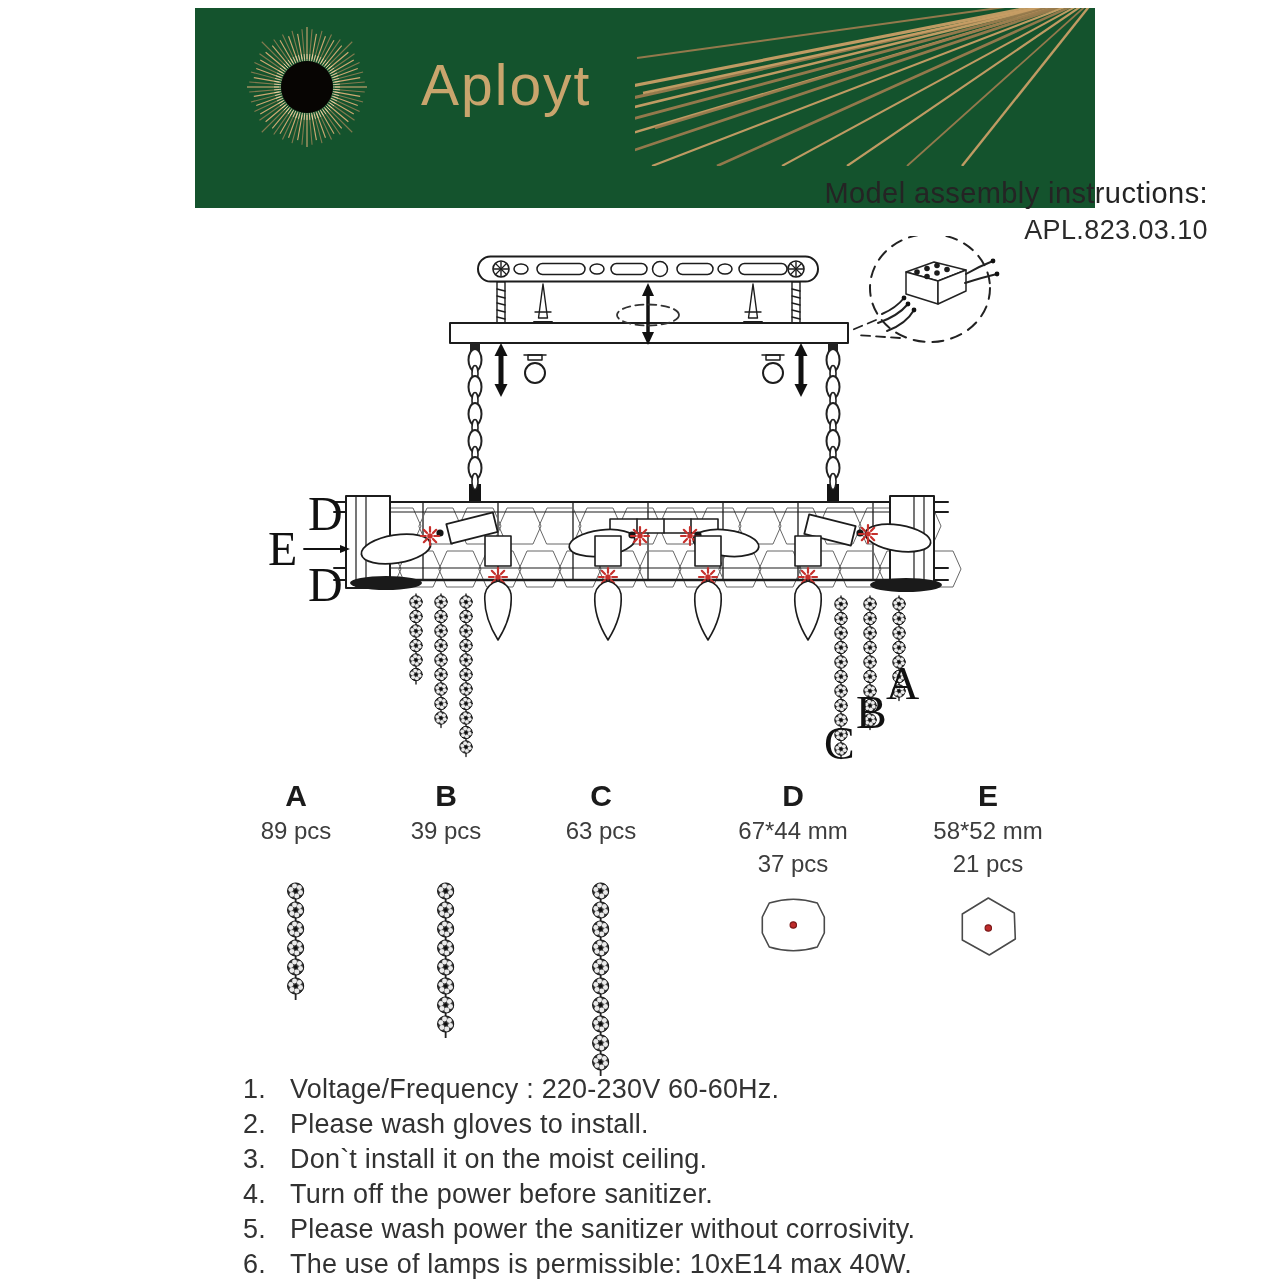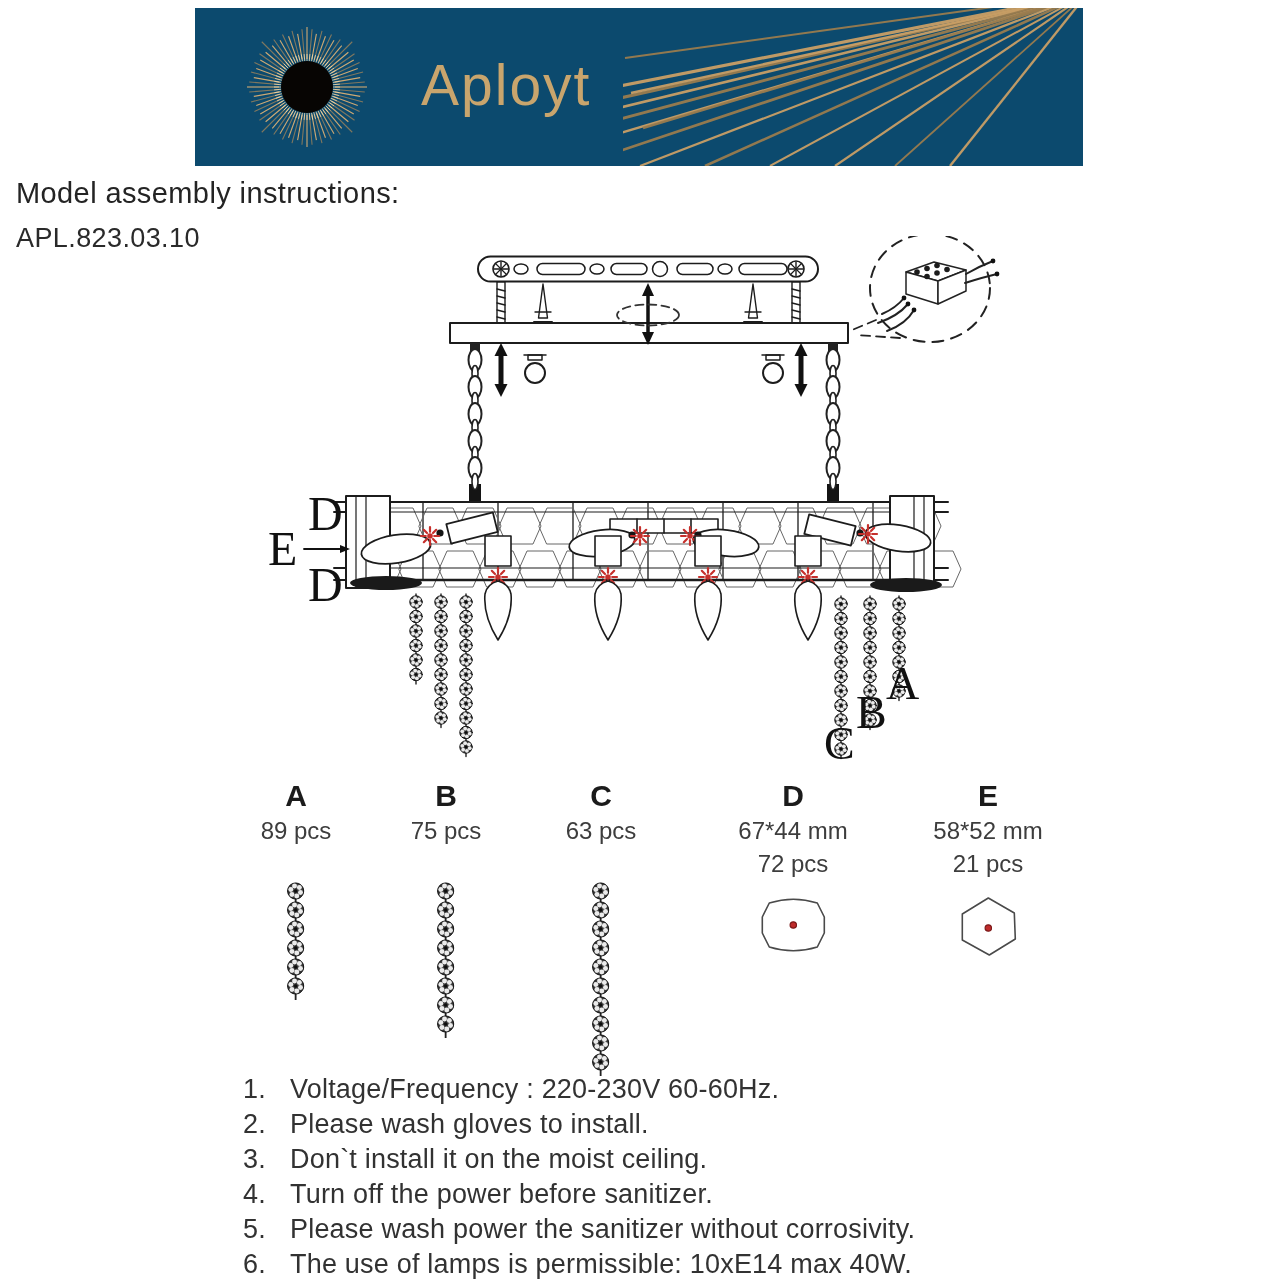--- a/index.html
+++ b/index.html
@@ -1,28 +1,28 @@
 <!DOCTYPE html>
 <html><head>
 <meta charset="utf-8">
 <style>
   html,body{margin:0;padding:0;background:#ffffff;}
   .page{position:relative;width:1280px;height:1280px;background:#ffffff;overflow:hidden;
         font-family:"Liberation Sans",sans-serif;color:#262626;}
 
   
-  .header{position:absolute;left:195px;top:8px;width:888px;height:158px;background:#0c4a6e;overflow:hidden;}
+  .header{position:absolute;left:195px;top:8px;width:888px;height:200px;background:#14532d;overflow:hidden;padding-left:12px;}
   .logo-svg{position:absolute;left:44px;top:11px;}
   .brand-name{position:absolute;left:226px;top:44px;font-size:57px;letter-spacing:2px;color:#c9a56d;font-weight:400;}
   .header-rays{position:absolute;right:0;top:0;}
 
   
-  .title-block{position:absolute;left:16px;top:176px;width:1200px;text-align:left;}
+  .title-block{position:absolute;left:8px;top:176px;width:1200px;text-align:right;}
   .title-main{font-size:29px;font-weight:500;color:#242424;letter-spacing:.4px;line-height:34px;}
-  .title-model{font-size:27px;font-weight:500;color:#2a2a2a;letter-spacing:.4px;line-height:33px;margin-top:12px;}
+  .title-model{font-size:27px;font-weight:500;color:#2a2a2a;letter-spacing:.4px;line-height:33px;margin-top:4px;}
 
   
   .diagram-wrap{position:absolute;left:258px;top:236px;width:764px;height:540px;}
 
   
   .parts-legend{position:absolute;left:0;top:778px;width:1280px;height:300px;}
   .part-col{position:absolute;top:0;transform:translateX(-50%);text-align:center;
             display:flex;flex-direction:column;align-items:center;}
   .part-letter{font-size:30px;font-weight:700;color:#1b1b1b;line-height:36px;}
   .part-size,.part-qty{font-size:24px;color:#3d3d3d;line-height:33px;}
@@ -1014,21 +1014,21 @@
             <circle cx="14.156444000133177" cy="103.501712552227" r="2.4699999999999998" fill="#ffffff" opacity="0.9" stroke="none"></circle>
             <circle cx="17.875776992009346" cy="100.05621373557629" r="2.4699999999999998" fill="#ffffff" opacity="0.9" stroke="none"></circle>
             <circle cx="22.719332991876172" cy="101.55450118334929" r="2.4699999999999998" fill="#ffffff" opacity="0.9" stroke="none"></circle>
             <circle cx="19" cy="105" r="1.6900000000000002" fill="#0d0d0d" stroke="none"></circle>
           </svg></div>
     </div>
 
     <div class="part-col" style="left: 446px;">
       <div class="part-letter">B</div>
 
-      <div class="part-qty">75 pcs</div>
+      <div class="part-qty">39 pcs</div>
       <div class="part-pic strand"><svg width="38" height="164" viewBox="0 0 38 164">
             <line x1="19" y1="2" x2="19" y2="157" stroke="#222" stroke-width="1.8199999999999998"></line>
             <circle cx="19" cy="10" r="8.06" fill="#3a3a3a" stroke="#0f0f0f" stroke-width="1"></circle>
             <circle cx="23.843555999866823" cy="11.498287447772991" r="2.4699999999999998" fill="#ffffff" opacity="0.9" stroke="none"></circle>
             <circle cx="20.12422300799065" cy="14.943786264423702" r="2.4699999999999998" fill="#ffffff" opacity="0.9" stroke="none"></circle>
             <circle cx="15.280667008123828" cy="13.445498816650712" r="2.4699999999999998" fill="#ffffff" opacity="0.9" stroke="none"></circle>
             <circle cx="14.156444000133177" cy="8.50171255222701" r="2.4699999999999998" fill="#ffffff" opacity="0.9" stroke="none"></circle>
             <circle cx="17.875776992009346" cy="5.056213735576299" r="2.4699999999999998" fill="#ffffff" opacity="0.9" stroke="none"></circle>
             <circle cx="22.719332991876172" cy="6.55450118334929" r="2.4699999999999998" fill="#ffffff" opacity="0.9" stroke="none"></circle>
             <circle cx="19" cy="10" r="1.6900000000000002" fill="#0d0d0d" stroke="none"></circle>
@@ -1176,21 +1176,21 @@
             <circle cx="14.156444000133177" cy="179.50171255222702" r="2.4699999999999998" fill="#ffffff" opacity="0.9" stroke="none"></circle>
             <circle cx="17.875776992009346" cy="176.0562137355763" r="2.4699999999999998" fill="#ffffff" opacity="0.9" stroke="none"></circle>
             <circle cx="22.719332991876172" cy="177.5545011833493" r="2.4699999999999998" fill="#ffffff" opacity="0.9" stroke="none"></circle>
             <circle cx="19" cy="181" r="1.6900000000000002" fill="#0d0d0d" stroke="none"></circle>
           </svg></div>
     </div>
 
     <div class="part-col" style="left: 793px;">
       <div class="part-letter">D</div>
       <div class="part-size">67*44 mm</div>
-      <div class="part-qty">72 pcs</div>
+      <div class="part-qty">37 pcs</div>
       <div class="part-pic crystal"><svg width="76" height="62" viewBox="-38 -31 76 62">
             <path d="M -31 -8 L -24 -22 C -8 -27 8 -27 24 -22 L 31 -8 L 31 8 L 24 22 C 8 27 -8 27 -24 22 L -31 8 Z" fill="#fff" stroke="#4a4a4a" stroke-width="1.6" stroke-linejoin="round"></path>
             <circle cx="0" cy="0" r="3.2" fill="#bf2b2b" stroke="#7d1a1a" stroke-width="1.2"></circle>
           </svg></div>
     </div>
 
     <div class="part-col" style="left: 988px;">
       <div class="part-letter">E</div>
       <div class="part-size">58*52 mm</div>
       <div class="part-qty">21 pcs</div>

